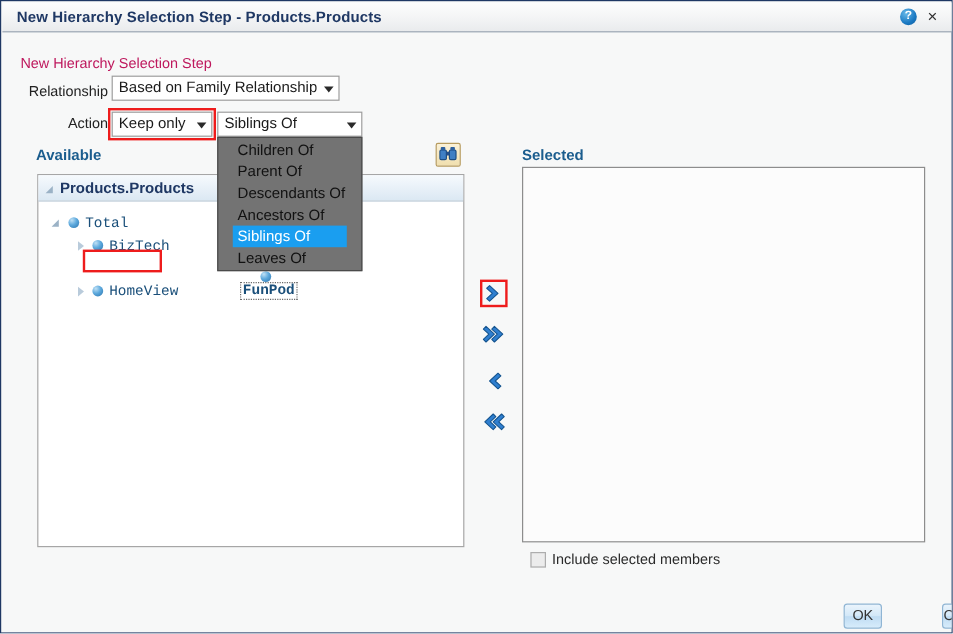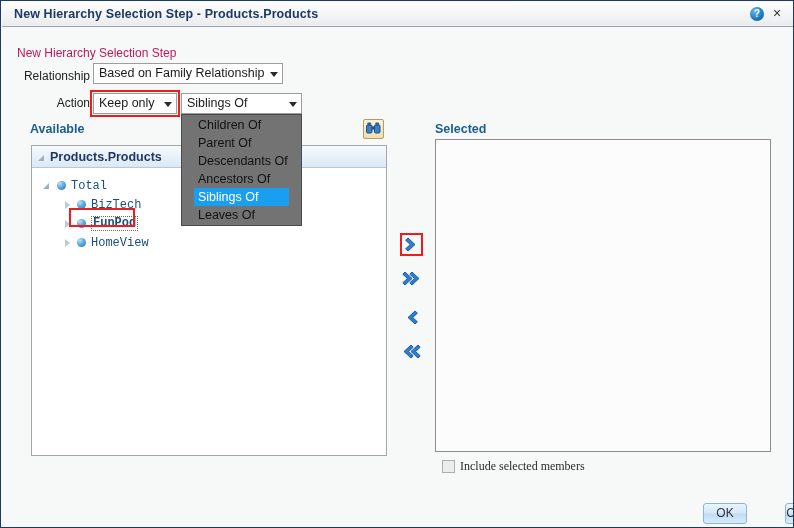--- a/index.html
+++ b/index.html
@@ -307,21 +307,20 @@
     border: 1px solid #8d8d8d;
   }
 
   
   .checkbox-row {
     position: absolute;
     left: 441px; top: 458px;
     display: flex;
     align-items: center;
     cursor: default;
-    font-family: Liberation Serif, serif;
   }
   .checkbox-box {
     width: 13px; height: 13px;
     box-sizing: border-box;
     border: 1px solid #adadad;
     background: #ececec;
     margin-right: 5px;
   }
   .checkbox-label {
     font-size: 12px;
@@ -337,21 +336,21 @@
     border: 1px solid #8fb5d4;
     border-radius: 3px;
     background: linear-gradient(to bottom, #eaf4fc 0%, #d3e8f8 48%, #bfdcf3 52%, #d7ecfb 100%);
     font-size: 12px;
     color: #333333;
     line-height: 19px;
     text-align: center;
     cursor: pointer;
     font-family: "Liberation Sans", sans-serif;
   }
-  #btn-ok     { left: 702px; top: 502px; width: 44px; }
+  #btn-ok     { left: 702px; top: 502px; width: 32px; }
   #btn-cancel { left: 784px; top: 502px; width: 40px; }
 </style>
 </head>
 <body>
 
 <div id="dialog">
 
   <div class="titlebar">
     <div class="title-text">New Hierarchy Selection Step - Products.Products</div>
     <div class="help-icon">?</div>
@@ -409,21 +408,21 @@
         <div class="tree-row" style="padding-left: 10px;">
           <span class="twisty expanded"></span>
           <span class="node-dot"></span>
           <span class="node-text">Total</span>
         </div>
         <div class="tree-row" style="padding-left: 30px;">
           <span class="twisty collapsed"></span>
           <span class="node-dot"></span>
           <span class="node-text">BizTech</span>
         </div>
-        <div class="tree-row bold" style="padding-left: 30px;">
+        <div class="tree-row bold" style="padding-left: 30px; flex-direction: column;">
           <span class="twisty collapsed"></span>
           <span class="node-dot"></span>
           <span class="node-text">FunPod</span>
         </div>
         <div class="tree-row" style="padding-left: 30px;">
           <span class="twisty collapsed"></span>
           <span class="node-dot"></span>
           <span class="node-text">HomeView</span>
         </div>
       </div>

